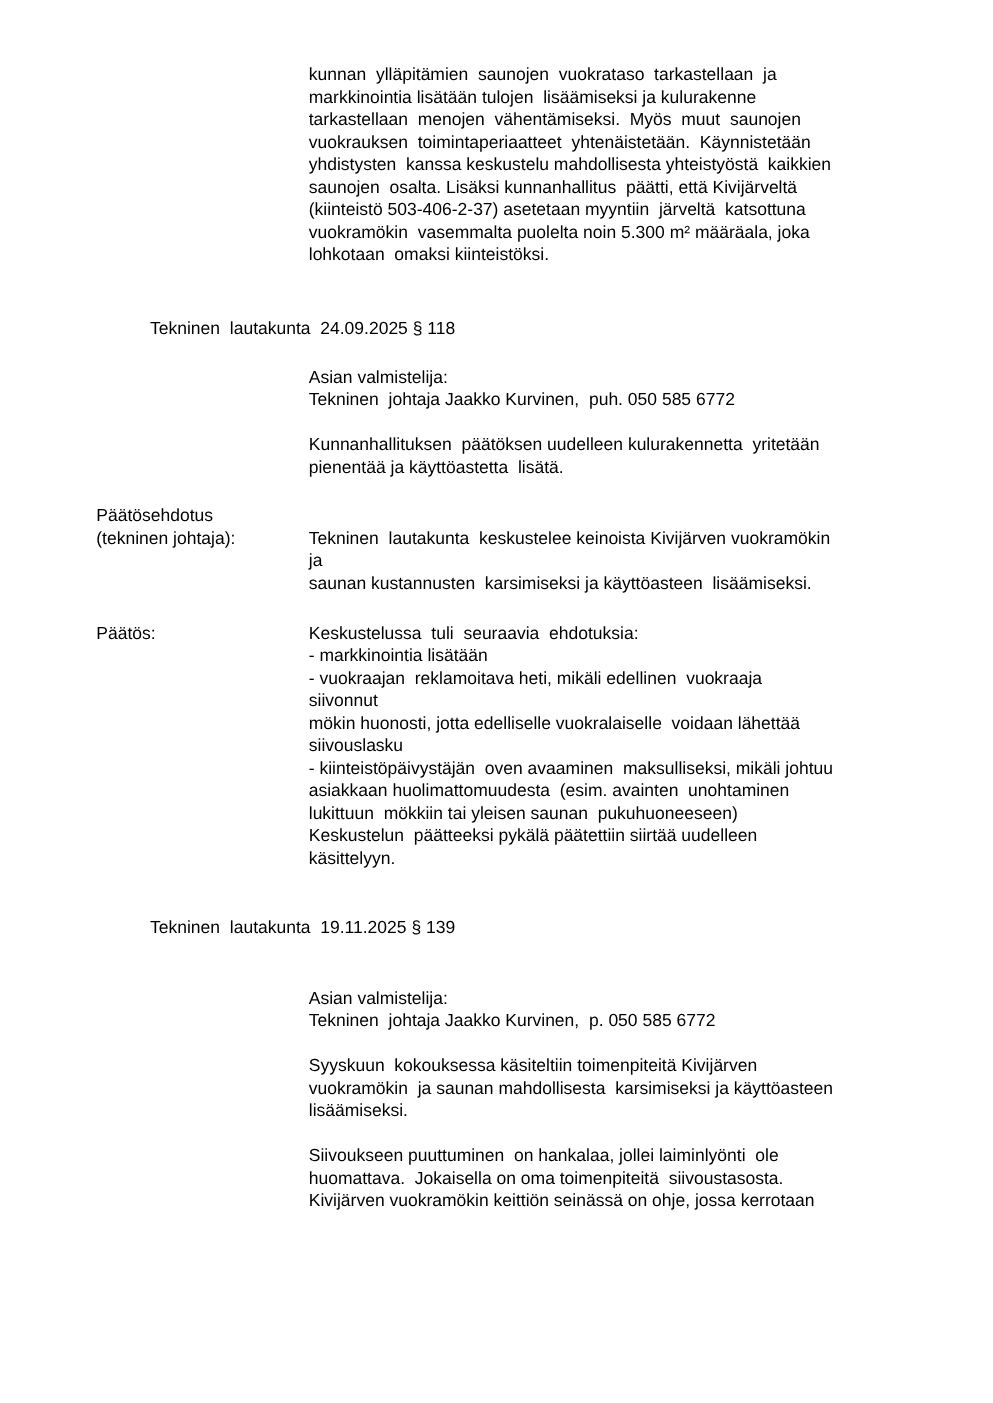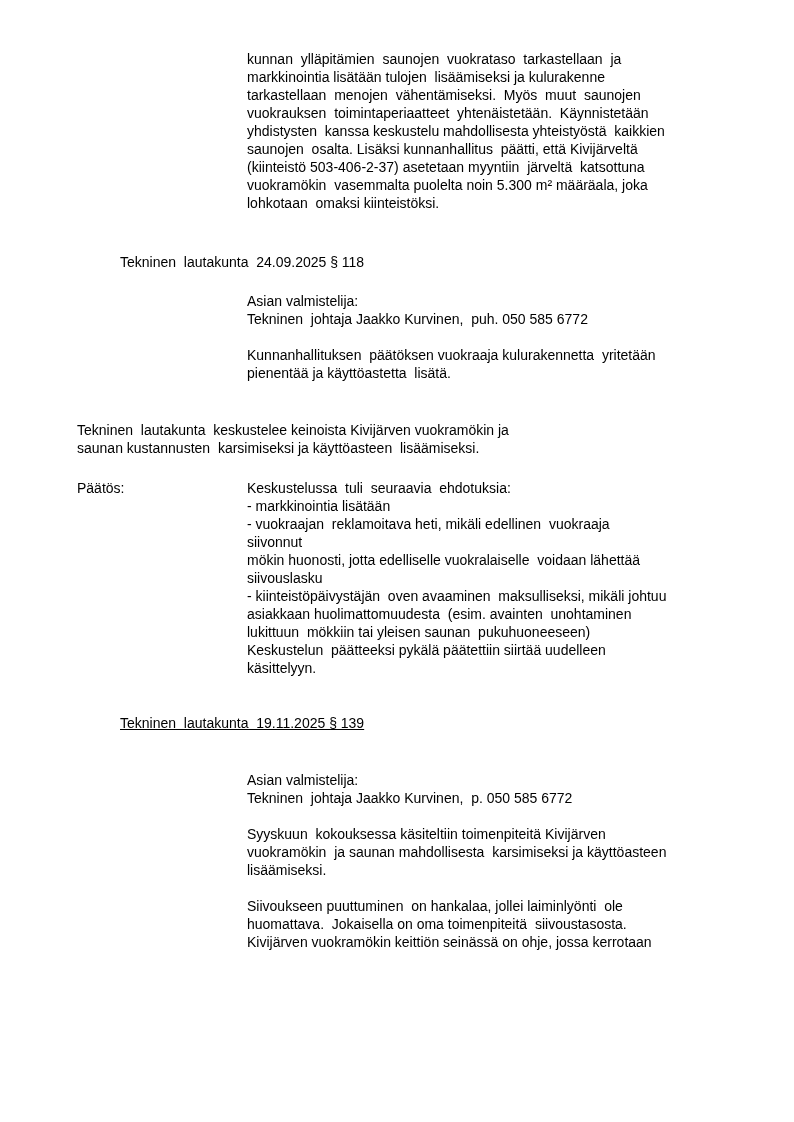--- a/index.html
+++ b/index.html
@@ -45,21 +45,21 @@
     flex: 0 0 170px;
     width: 170px;
     white-space: pre-wrap;
   }
   .content {
     width: 492px;
     white-space: pre-wrap;
   }
   
   #row-proposal .content { margin-top: 18px; }
-  #heading-139 { margin-top: 37px; text-decoration: underline; }
+  #heading-139 { margin-top: 37px; }
   #prep-139    { margin-top: 39px; }
 </style>
 </head>
 <body>
 
 <div class="page">
 
   <div class="block indent">kunnan  ylläpitämien  saunojen  vuokrataso  tarkastellaan  ja
 markkinointia lisätään tulojen  lisäämiseksi ja kulurakenne
 tarkastellaan  menojen  vähentämiseksi.  Myös  muut  saunojen
@@ -69,24 +69,26 @@
 (kiinteistö 503-406-2-37) asetetaan myyntiin  järveltä  katsottuna
 vuokramökin  vasemmalta puolelta noin 5.300 m² määräala, joka
 lohkotaan  omaksi kiinteistöksi.</div>
 
   <div class="heading" id="heading-118">Tekninen  lautakunta  24.09.2025 § 118</div>
 
   <div class="block indent" id="prep-118">Asian valmistelija:
 Tekninen  johtaja Jaakko Kurvinen,  puh. 050 585 6772</div>
 
 
-  <div class="block indent para">Kunnanhallituksen  päätöksen vuokraaja kulurakennetta  yritetään
+  <div class="block indent para">Kunnanhallituksen  päätöksen uudelleen kulurakennetta  yritetään
 pienentää ja käyttöastetta  lisätä.</div>
 
   <div class="row" id="row-proposal">
+    <div class="label">Päätösehdotus
+(tekninen johtaja):</div>
     <div class="content">Tekninen  lautakunta  keskustelee keinoista Kivijärven vuokramökin ja
 saunan kustannusten  karsimiseksi ja käyttöasteen  lisäämiseksi.</div>
   </div>
 
   <div class="row" id="row-decision">
     <div class="label">Päätös:</div>
     <div class="content">Keskustelussa  tuli  seuraavia  ehdotuksia:
 - markkinointia lisätään
 - vuokraajan  reklamoitava heti, mikäli edellinen  vuokraaja  siivonnut
 mökin huonosti, jotta edelliselle vuokralaiselle  voidaan lähettää

